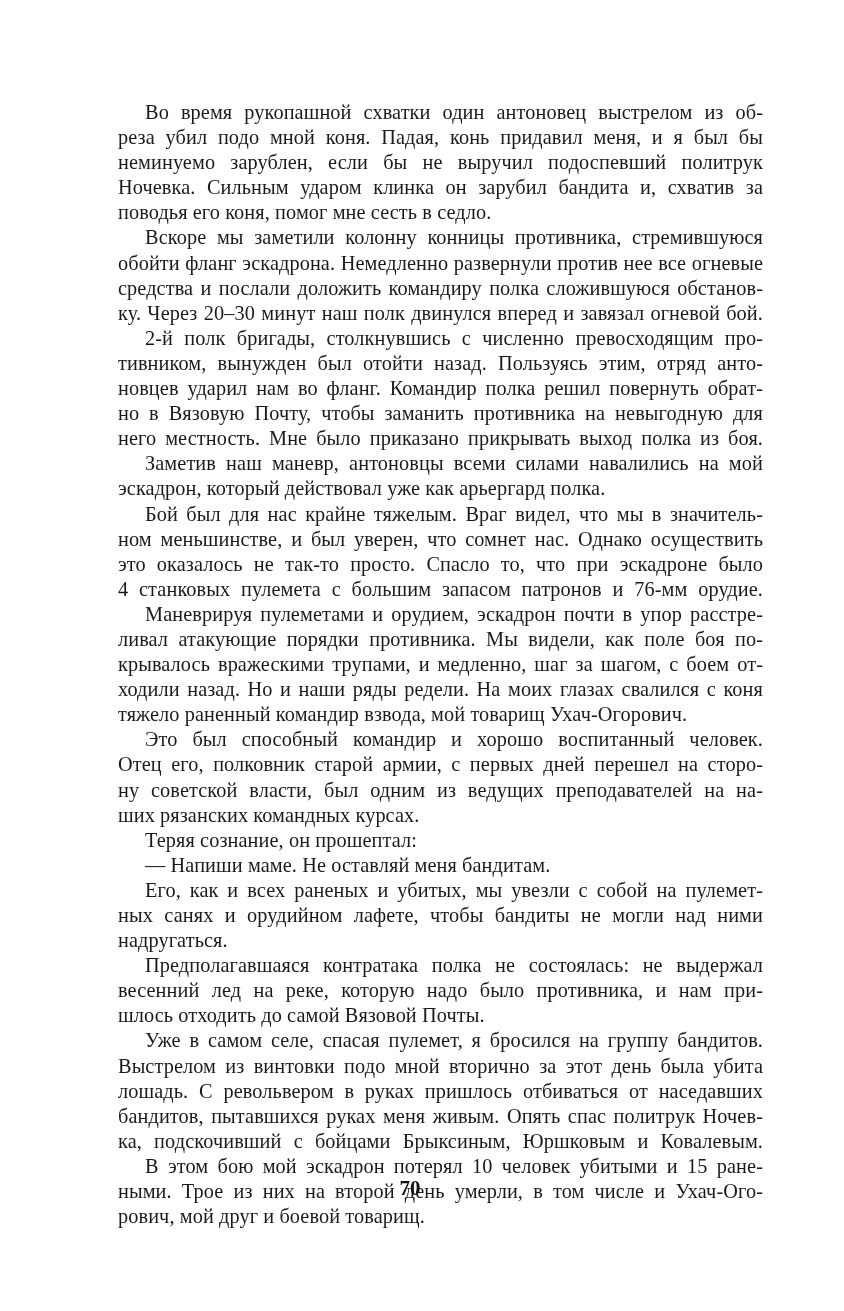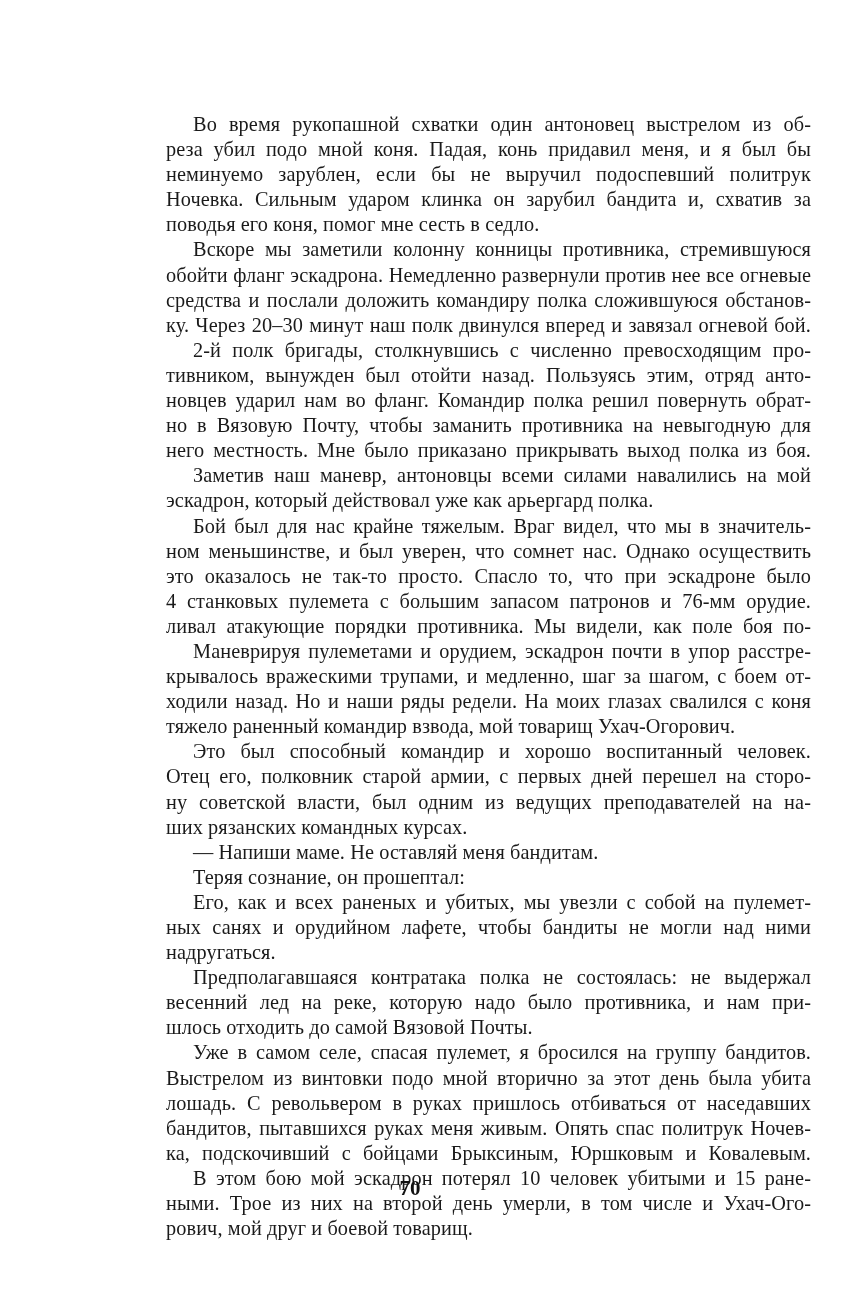--- a/index.html
+++ b/index.html
@@ -1,28 +1,27 @@
 <!DOCTYPE html>
 <html><head>
 <meta charset="utf-8">
 <style>
   html, body { margin: 0; padding: 0; background: #ffffff; }
   body { width: 844px; height: 1311px; position: relative; overflow: hidden; }
   .page {
     position: absolute;
     left: 118px;
-    top: 112px;
+    top: 100px;
     width: 645px;
     font-family: "Liberation Serif", "DejaVu Serif", serif;
     font-size: 20.3px;
     line-height: 25.1px;
     color: #1a1a1a;
     text-align: justify;
     letter-spacing: 0.1px;
-    margin-left: 48px;
   }
   .page p {
     margin: 0;
     text-indent: 27px;
     hyphens: manual;
   }
   .page p .ln { display: block; text-align: justify; text-align-last: justify; }
   .page p .ln.last { text-align-last: left; }
   .page p .ln.first { text-indent: 27px; }
   .page p { text-indent: 0; }
@@ -66,37 +65,37 @@
     <span class="ln first">Заметив наш маневр, антоновцы всеми силами навалились на мой</span>
     <span class="ln last">эскадрон, который действовал уже как арьергард полка.</span>
   </p>
   <p>
     <span class="ln first">Бой был для нас крайне тяжелым. Враг видел, что мы в значитель-</span>
     <span class="ln">ном меньшинстве, и был уверен, что сомнет нас. Однако осуществить</span>
     <span class="ln">это оказалось не так-то просто. Спасло то, что при эскадроне было</span>
     <span class="ln">4 станковых пулемета с большим запасом патронов и 76-мм орудие.</span>
   </p>
   <p>
+    <span class="ln first">Маневрируя пулеметами и орудием, эскадрон почти в упор расстре-</span>
     <span class="ln">ливал атакующие порядки противника. Мы видели, как поле боя по-</span>
-    <span class="ln first">Маневрируя пулеметами и орудием, эскадрон почти в упор расстре-</span>
     <span class="ln">крывалось вражескими трупами, и медленно, шаг за шагом, с боем от-</span>
     <span class="ln">ходили назад. Но и наши ряды редели. На моих глазах свалился с коня</span>
     <span class="ln last">тяжело раненный командир взвода, мой товарищ Ухач-Огорович.</span>
   </p>
   <p>
     <span class="ln first">Это был способный командир и хорошо воспитанный человек.</span>
     <span class="ln">Отец его, полковник старой армии, с первых дней перешел на сторо-</span>
     <span class="ln">ну советской власти, был одним из ведущих преподавателей на на-</span>
     <span class="ln last">ших рязанских командных курсах.</span>
   </p>
   <p>
-    <span class="ln first last">— Напиши маме. Не оставляй меня бандитам.</span>
+    <span class="ln first last">Теряя сознание, он прошептал:</span>
   </p>
   <p>
-    <span class="ln first last">Теряя сознание, он прошептал:</span>
+    <span class="ln first last">— Напиши маме. Не оставляй меня бандитам.</span>
   </p>
   <p>
     <span class="ln first">Его, как и всех раненых и убитых, мы увезли с собой на пулемет-</span>
     <span class="ln">ных санях и орудийном лафете, чтобы бандиты не могли над ними</span>
     <span class="ln last">надругаться.</span>
   </p>
   <p>
     <span class="ln first">Предполагавшаяся контратака полка не состоялась: не выдержал</span>
     <span class="ln">весенний лед на реке, которую надо было противника, и нам при-</span>
     <span class="ln last">шлось отходить до самой Вязовой Почты.</span>

